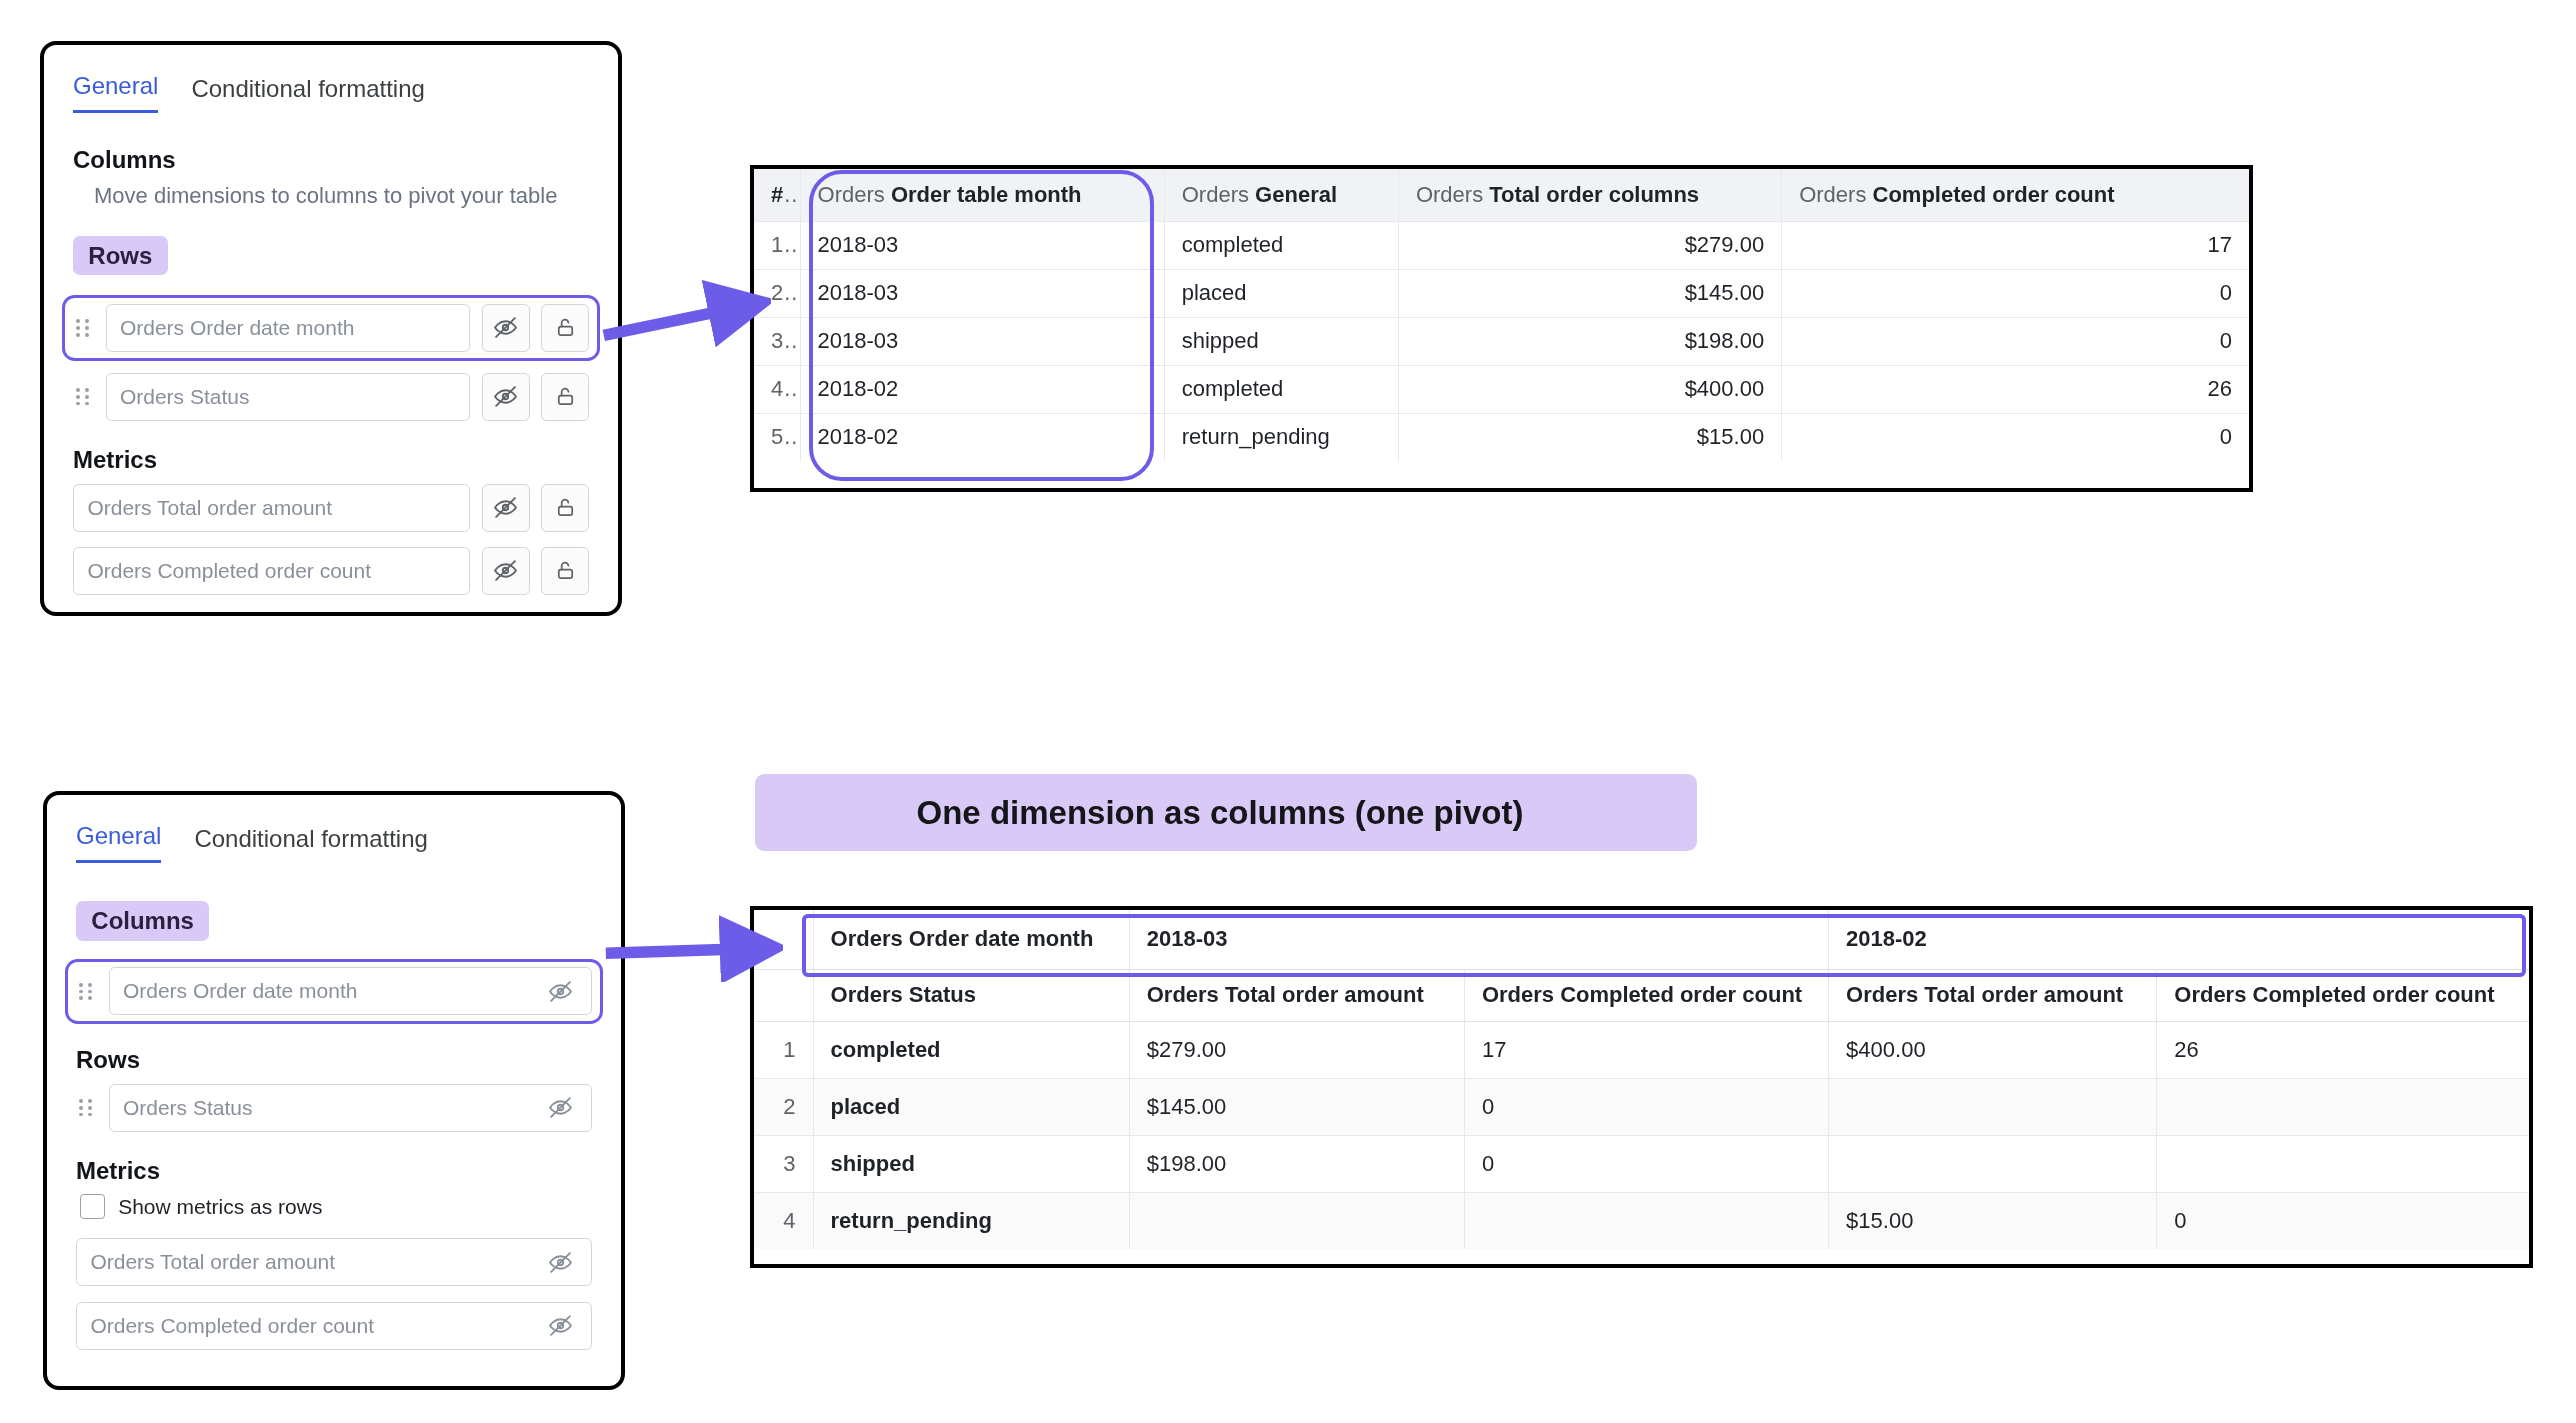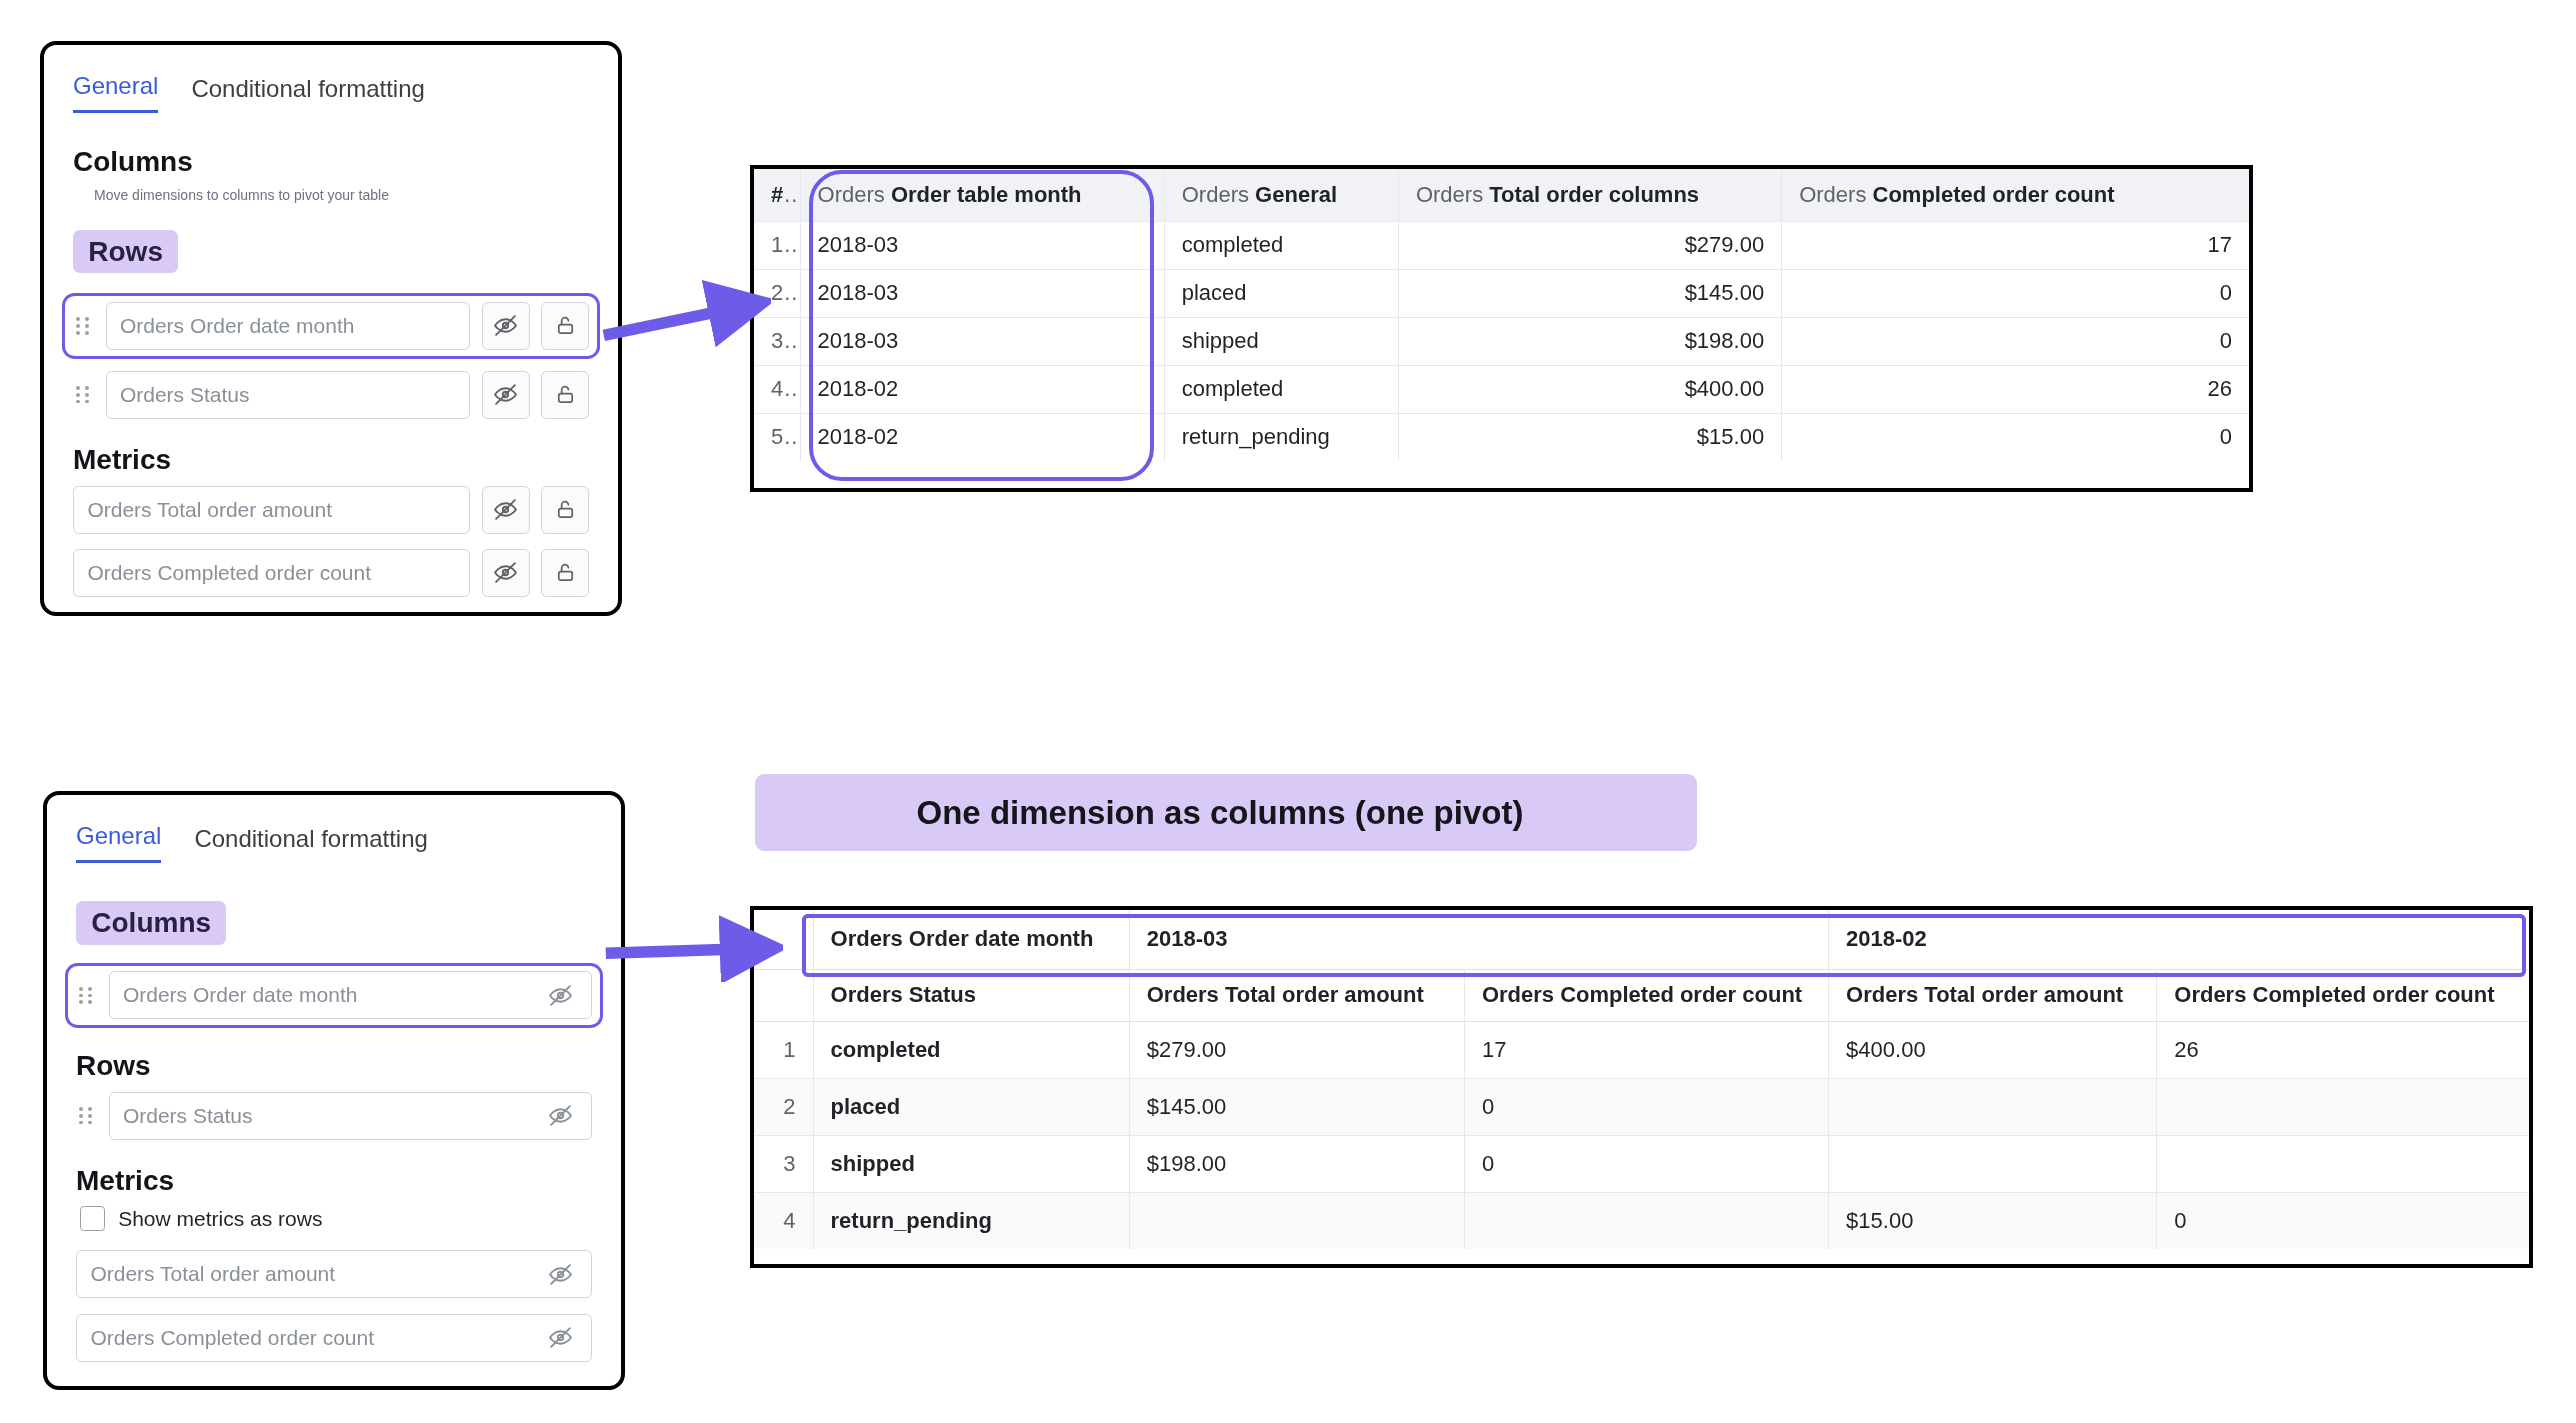--- a/index.html
+++ b/index.html
@@ -37,35 +37,35 @@
     padding-bottom: 9.6px;
     cursor: pointer;
     white-space: nowrap;
   }
   .tab.active {
     color: #3b5bdb;
     border-bottom: 3.8px solid #3b5bdb;
   }
 
   .section-title {
-    font-size: 28px;
+    font-size: 24px;
     font-weight: bold;
     color: #111418;
     margin: 5.7px 0 9.6px 0;
   }
   .section-title.pill {
     display: inline-block;
     background: #d9c9f7;
     color: #2a2140;
     border-radius: 6.7px;
     padding: 5.7px 15.3px;
     font-weight: bold;
   }
   .hint {
-    font-size: 14px;
+    font-size: 22px;
     color: #6b7280;
     margin: 5.7px 0 21px 21px;
   }
 
   .field-row {
     display: flex;
     align-items: center;
     gap: 11.5px;
     margin-bottom: 15.3px;
   }

